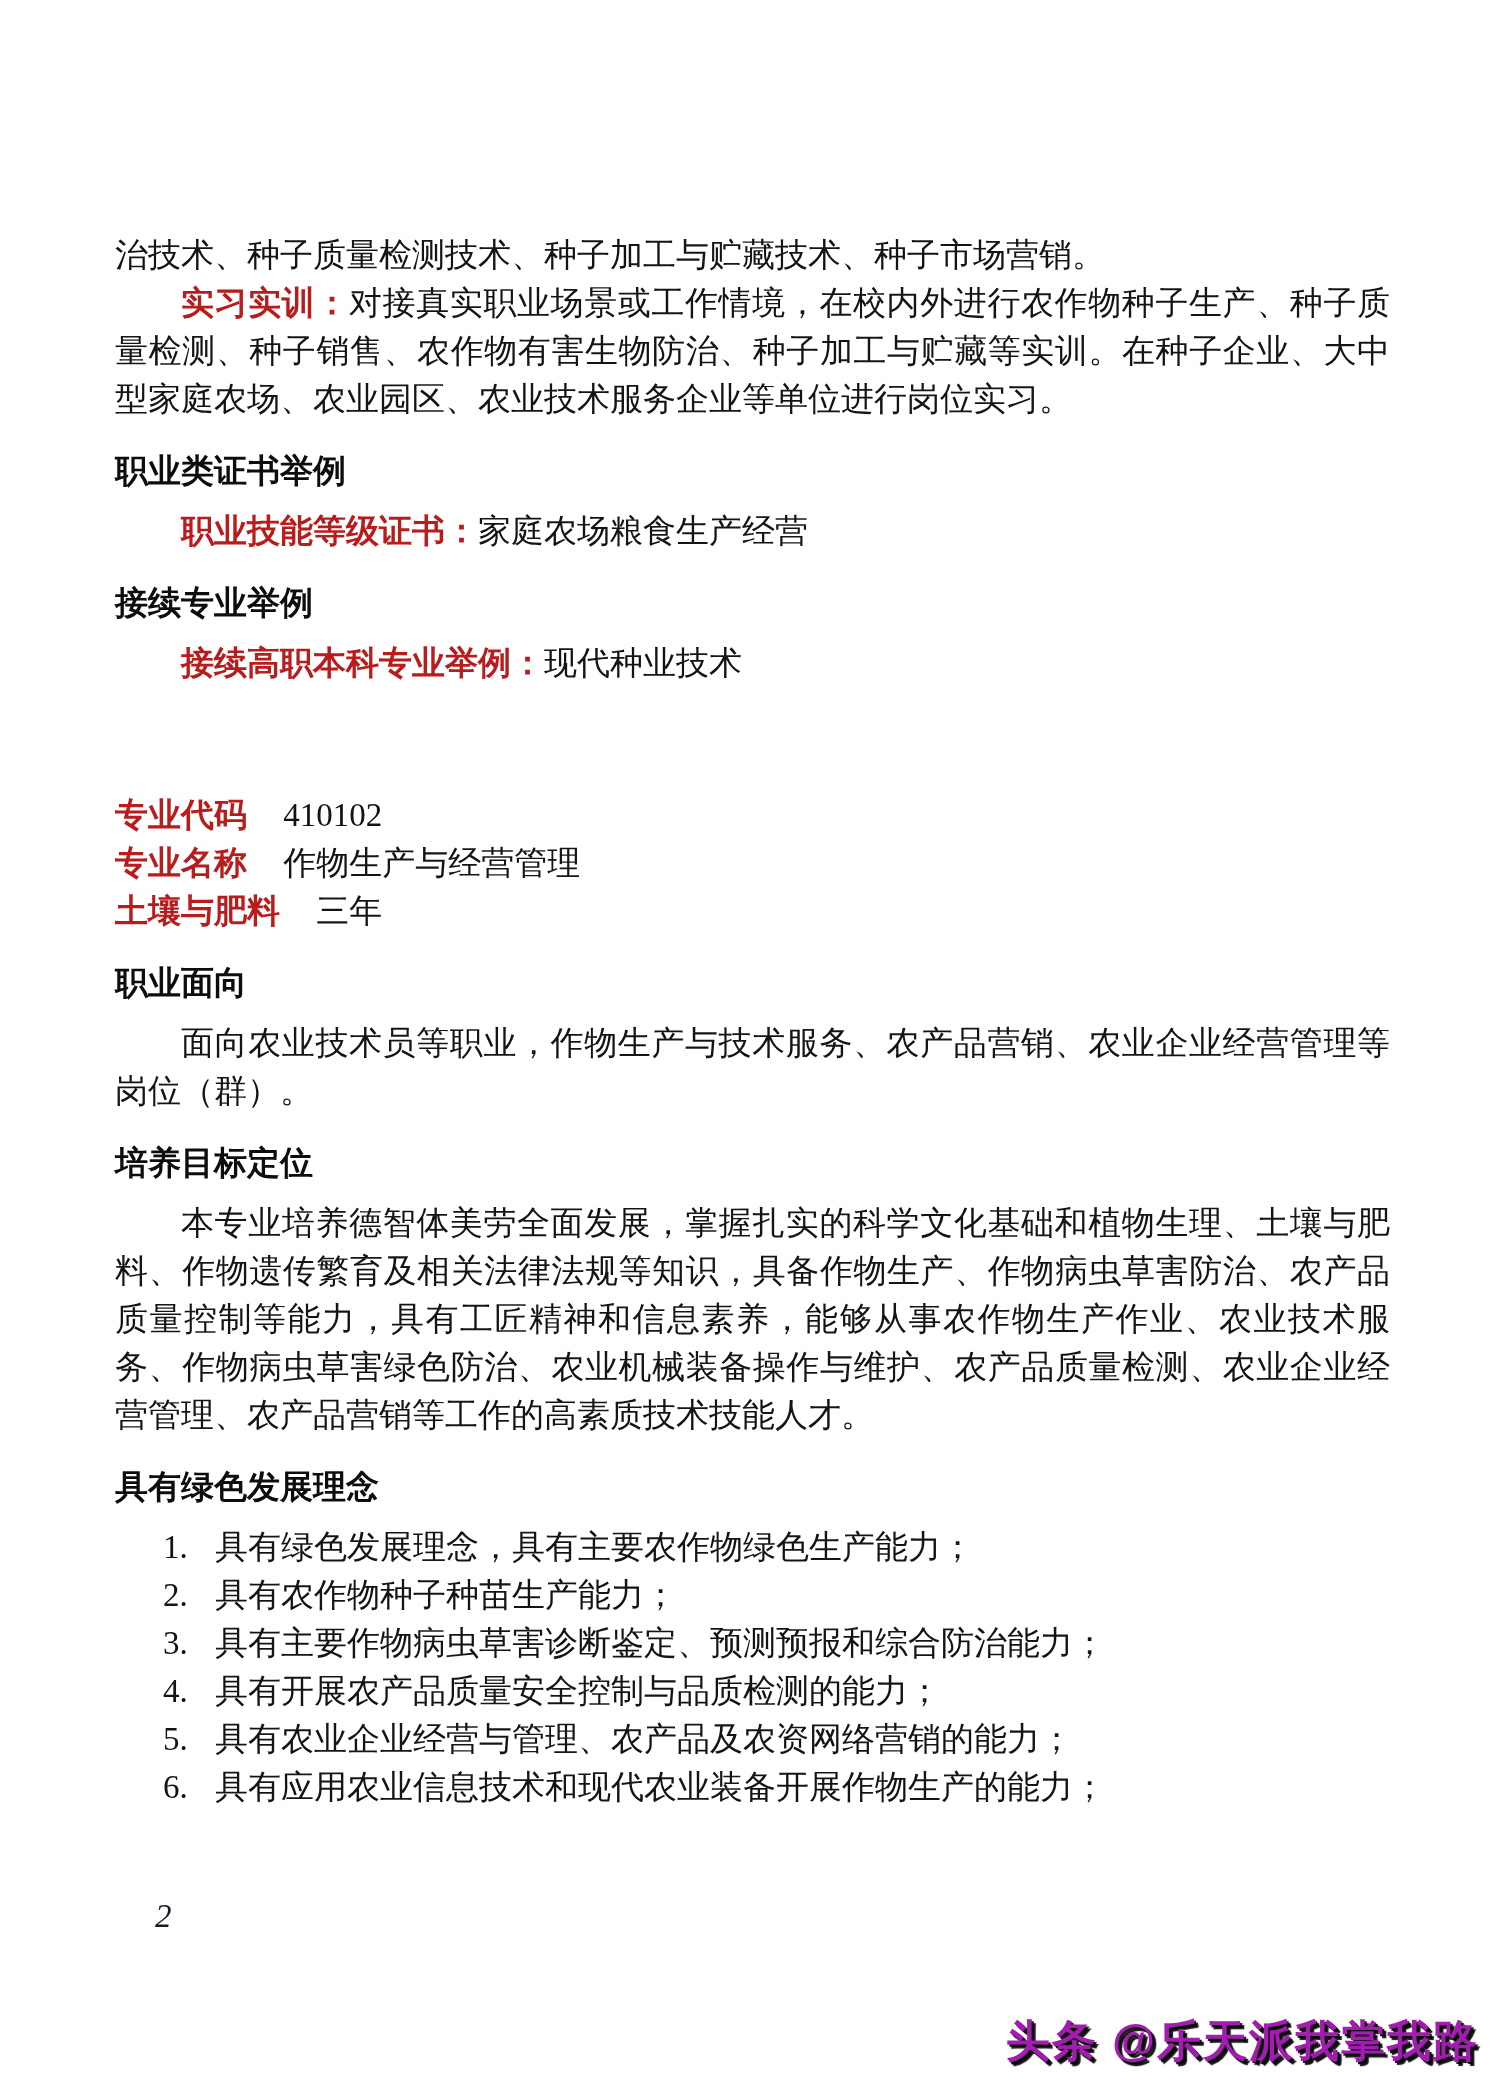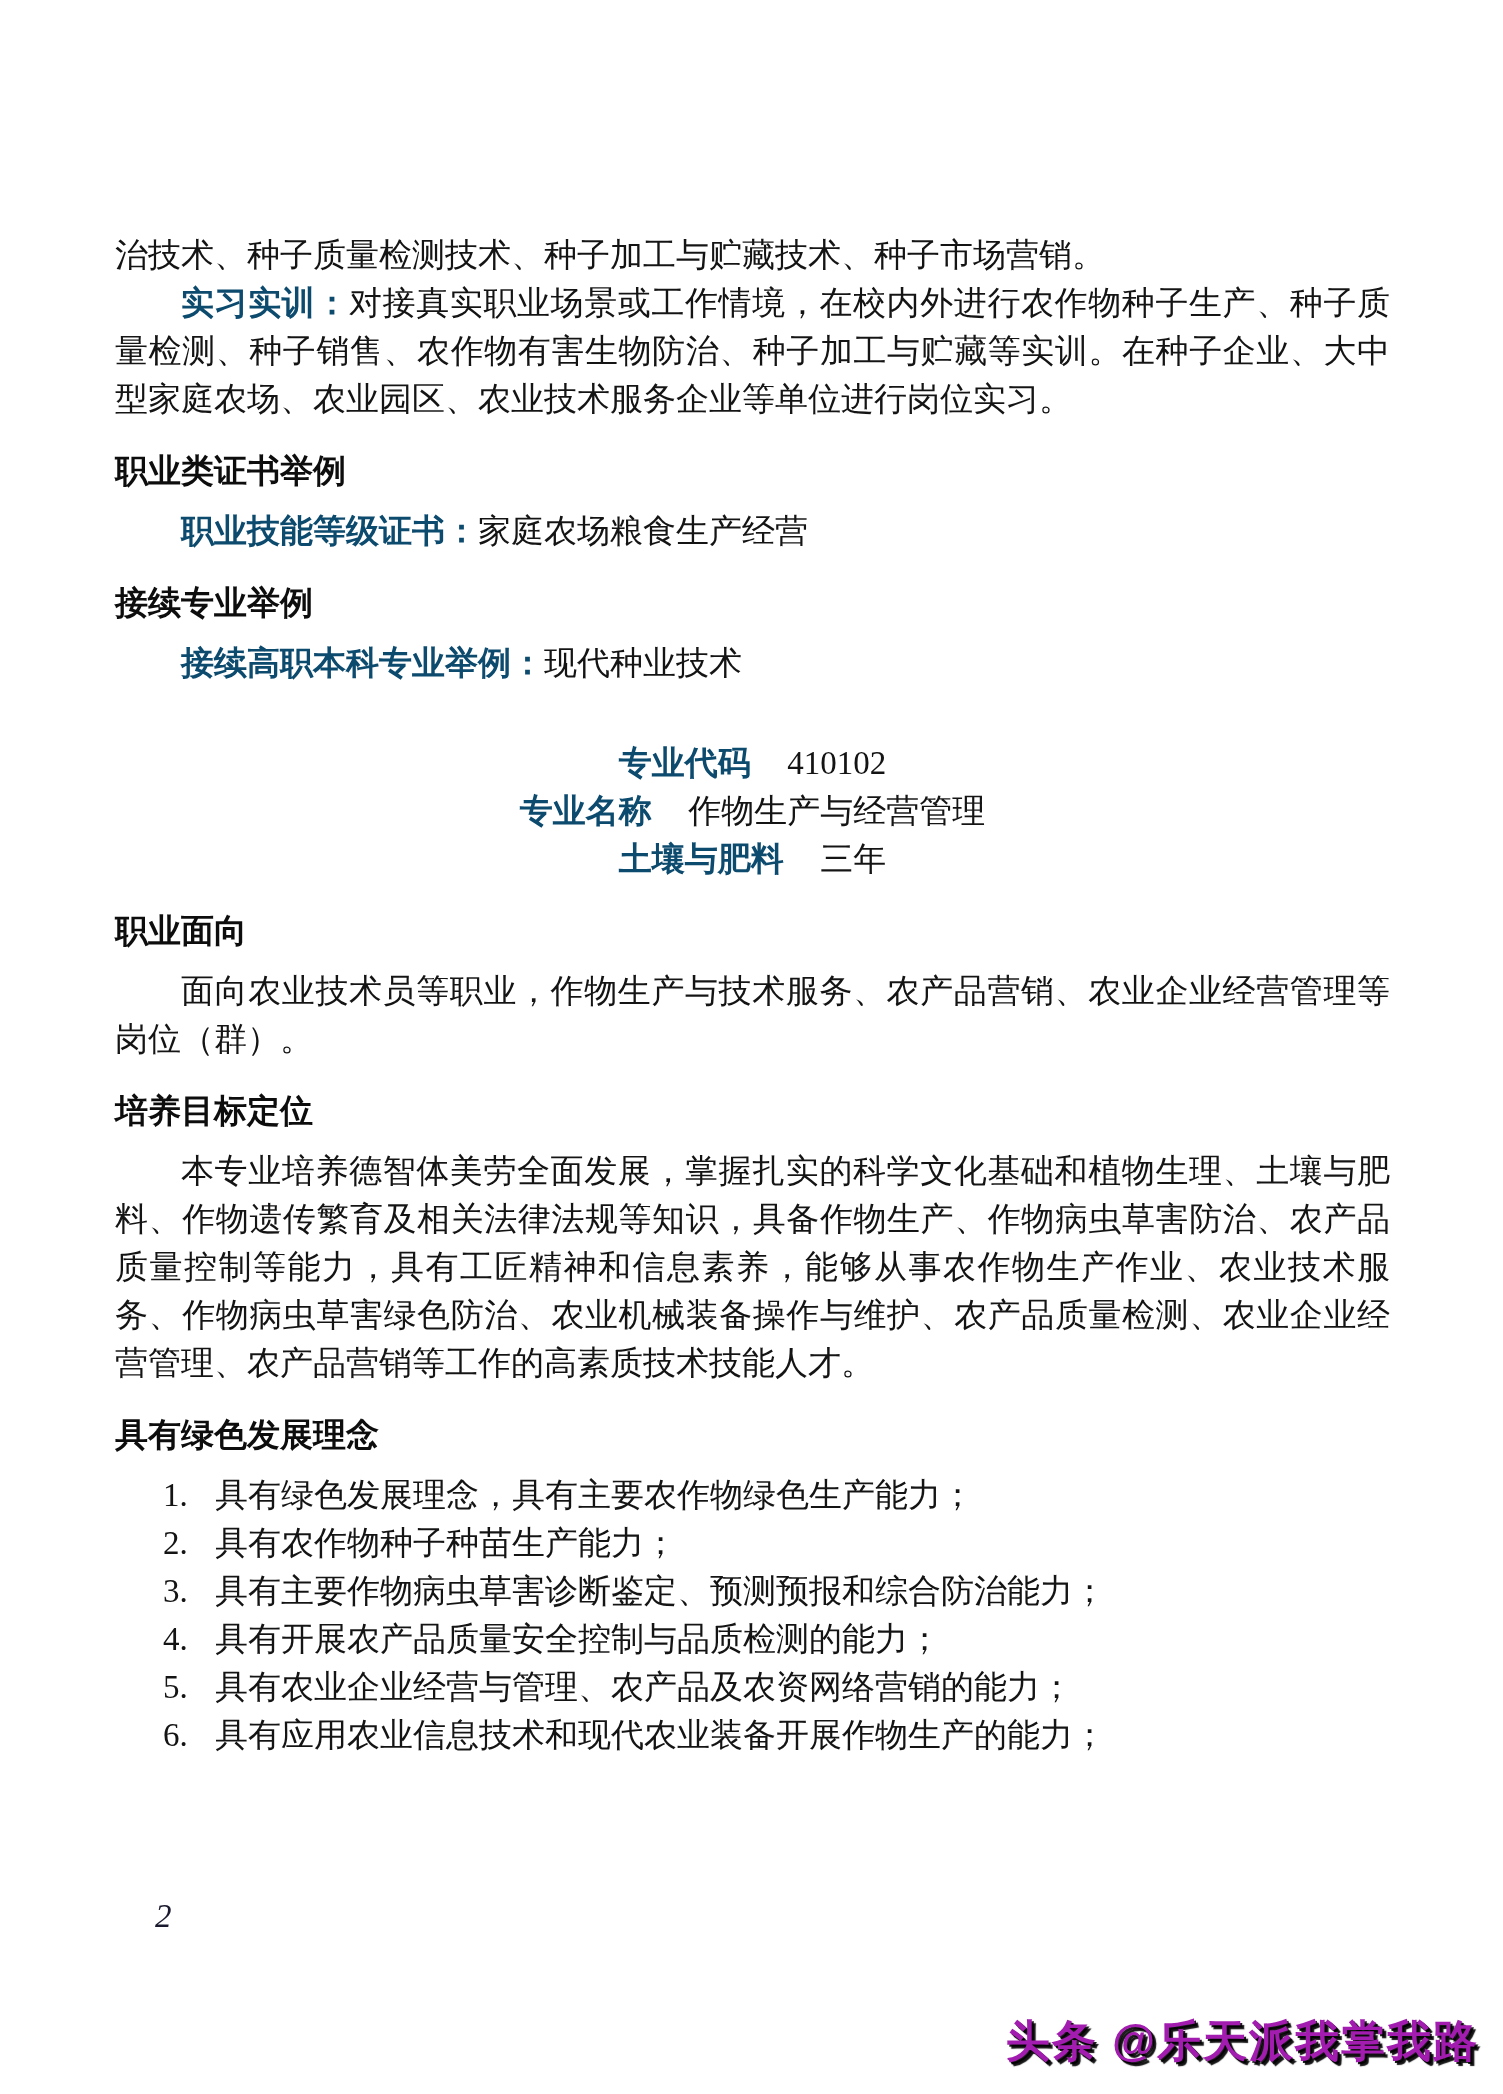--- a/index.html
+++ b/index.html
@@ -29,25 +29,25 @@
     font-weight: 700;
     font-size: 33px;
     line-height: 48px;
     margin-top: 24px;
     margin-bottom: 12px;
     color: #0d0d0d;
   }
   .label-b {
     font-family: "Liberation Sans", "DejaVu Sans", sans-serif;
     font-weight: 700;
-    color: #0c4a6e;
+    color: #b91c1c;
   }
   .kv-line { font-size: 33px; line-height: 48px; }
   .kv-line .kv-value { margin-left: 1.1em; }
-  .major-block { margin-top: 52px; text-align: center; }
+  .major-block { margin-top: 104px; }
   .ability-list { list-style: none; margin-top: 12px; }
   .ability-item {
     font-size: 33px;
     line-height: 48px;
     padding-left: 48px;
     display: flex;
     text-align: justify;
   }
   .ability-num { width: 52px; flex: none; }
   .page-number {

